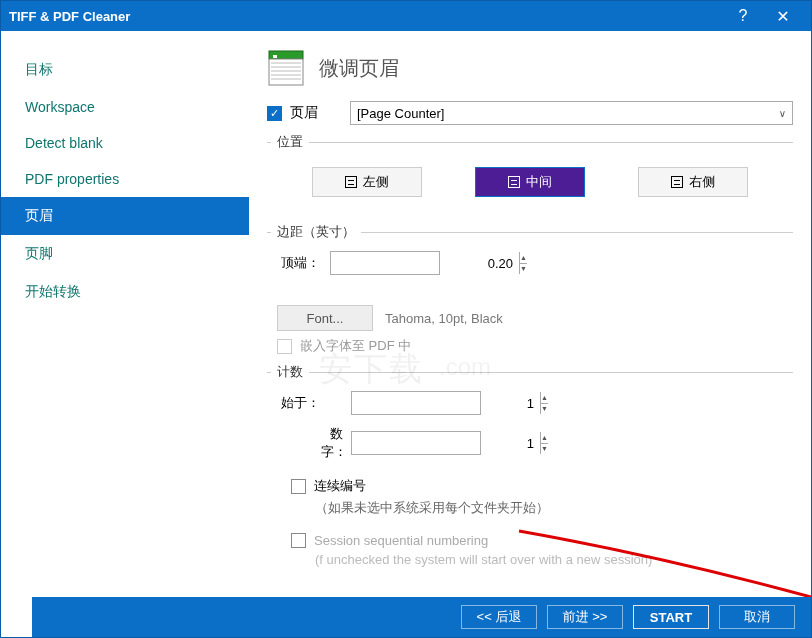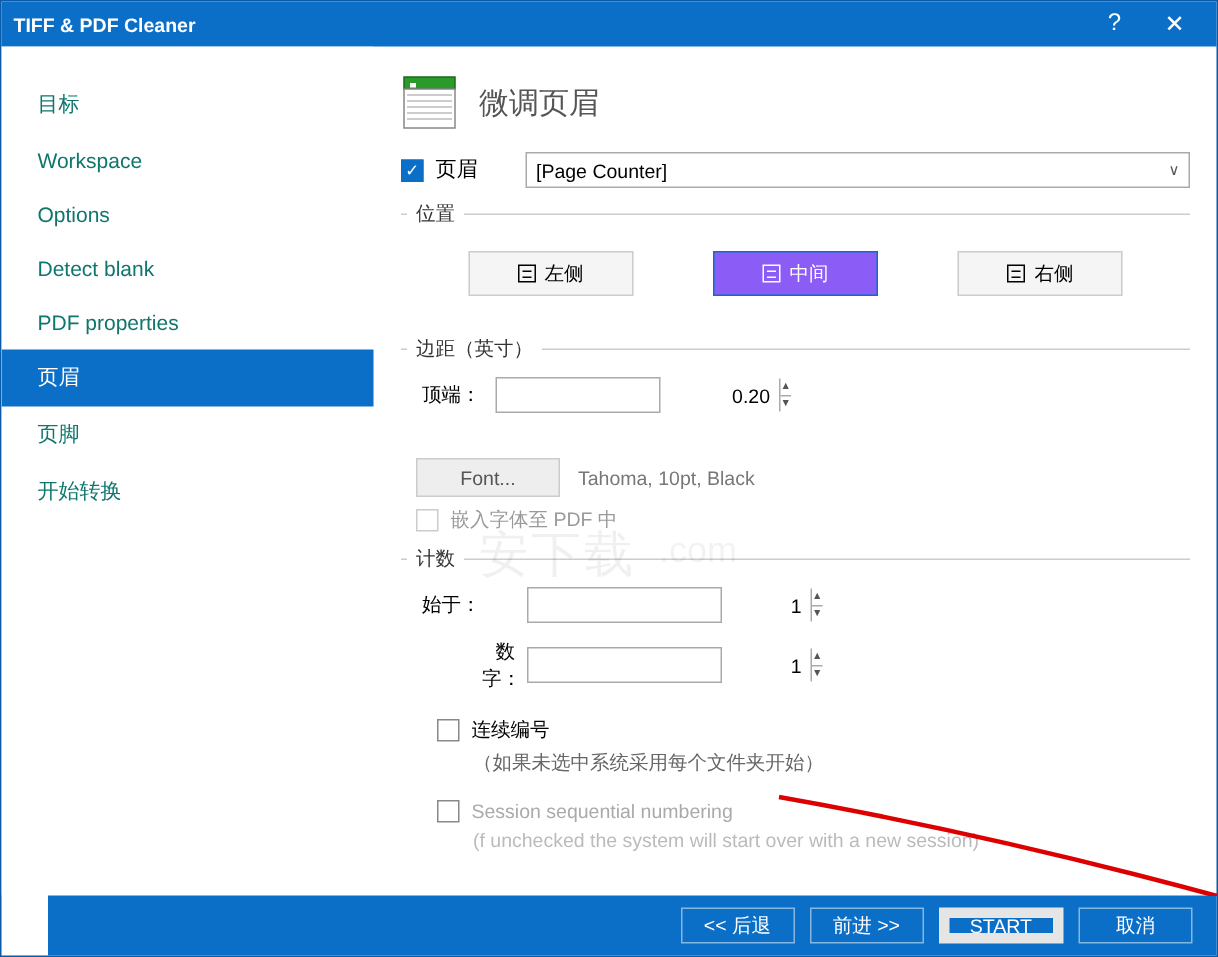--- a/index.html
+++ b/index.html
@@ -19,21 +19,21 @@
 .check-row { display: flex; align-items: center; gap: 8px; margin-bottom: 8px; }
 .checkbox { width: 15px; height: 15px; border: 1px solid #888; display: inline-flex; align-items: center; justify-content: center; cursor: pointer; font-size: 11px; background: #fff; }
 .checkbox.checked { background: #0b6fc7; color: #fff; border-color: #0b6fc7; }
 .field-label { font-size: 14px; }
 .dropdown { flex: 1; height: 24px; border: 1px solid #aaa; background: #fff; display: flex; align-items: center; padding: 0 6px; font-size: 13px; justify-content: space-between; cursor: pointer; margin-left: 24px; }
 .dropdown .caret { font-size: 10px; color: #555; }
 fieldset { border: 1px solid #ccc; border-left: none; border-right: none; border-bottom: none; padding: 10px 4px 14px 4px; margin: 6px 0 4px 0; position: relative; }
 fieldset legend { padding: 0 6px; color: #333; font-size: 13px; }
 .pos-row { display: flex; justify-content: space-around; gap: 12px; padding: 6px 20px; align-items: flex-end; }
 .pos-btn { width: 110px; height: 30px; border: 1px solid #ccc; background: #f5f5f5; display: flex; align-items: center; justify-content: center; gap: 6px; cursor: pointer; font-size: 13px; }
-.pos-btn.active { background: #8b5cf6; color: #fff; border-color: #0b6fc7; }
+.pos-btn.active { background: #4c1d95; color: #fff; border-color: #0b6fc7; }
 .pos-icon { width: 12px; height: 12px; border: 1px solid currentColor; position: relative; }
 .pos-icon::before, .pos-icon::after { content: ""; position: absolute; left: 2px; right: 2px; height: 1px; background: currentColor; }
 .pos-icon::before { top: 3px; } .pos-icon::after { top: 7px; }
 .margin-row { display: flex; align-items: center; gap: 10px; padding-left: 10px; }
 .spinner { width: 110px; height: 24px; border: 1px solid #aaa; display: flex; align-items: center; background: #fff; }
 .spinner input { flex: 1; border: none; text-align: right; padding: 0 6px; font-size: 13px; outline: none; background: transparent; }
 .spin-btns { width: 16px; height: 100%; border-left: 1px solid #aaa; display: flex; flex-direction: column; }
 .spin-btns div { flex: 1; display: flex; align-items: center; justify-content: center; font-size: 7px; color: #555; cursor: pointer; border-bottom: 1px solid #aaa; }
 .spin-btns div:last-child { border-bottom: none; }
 .font-row { display: flex; align-items: center; gap: 12px; margin: 16px 0 6px 10px; }
@@ -46,39 +46,38 @@
 .count-grid .spinner { width: 100%; }
 .count-grid .r2-lbl { grid-column: 1 / 2; text-align: right; padding-right: 8px; margin-left: 40px; }
 .seq-section { margin-top: 16px; padding-left: 20px; }
 .seq-row { display: flex; align-items: center; gap: 8px; margin-bottom: 4px; }
 .seq-hint { color: #666; margin-left: 24px; font-size: 13px; }
 .seq-section.disabled { color: #aaa; }
 .seq-section.disabled .seq-hint { color: #bbb; }
 .arrow-overlay { position: absolute; top: 490px; left: 260px; pointer-events: none; }
 .footer { height: 40px; background: #0b6fc7; display: flex; align-items: center; justify-content: flex-end; padding: 0 16px; gap: 10px; margin-left: 31px; }
 .footer .btn { height: 24px; padding: 0 14px; border: 1px solid rgba(255,255,255,0.5); background: transparent; color: #fff; font-size: 13px; cursor: pointer; display: flex; align-items: center; min-width: 76px; justify-content: center; }
-.footer .btn.primary { border: 7px solid #e5e5e5; font-weight: normal; }
+.footer .btn.primary { border: 1px solid #e5e5e5; font-weight: bold; }
 .watermark { position: absolute; top: 280px; left: 70px; font-size: 33px; color: rgba(0,0,0,0.06); pointer-events: none; font-weight: 300; letter-spacing: 2px; margin-top: 36px; }
 .watermark2 { position: absolute; top: 322px; left: 190px; font-size: 24px; color: rgba(0,0,0,0.05); pointer-events: none; }
 </style>
 </head>
 <body>
 
 <div class="window">
   <div class="titlebar">
     <span class="title">TIFF &amp; PDF Cleaner</span>
     <div class="tb-btn">?</div>
     <div class="tb-btn">✕</div>
   </div>
 
   <div class="body">
     <div class="sidebar">
       <div class="item">目标</div>
       <div class="item">Workspace</div>
-      <div class="item">Options</div>
       <div class="item">Detect blank</div>
       <div class="item">PDF properties</div>
       <div class="item active">页眉</div>
       <div class="item">页脚</div>
       <div class="item">开始转换</div>
     </div>
 
     <div class="main">
       <div class="header-row">
         <span class="header-icon">

